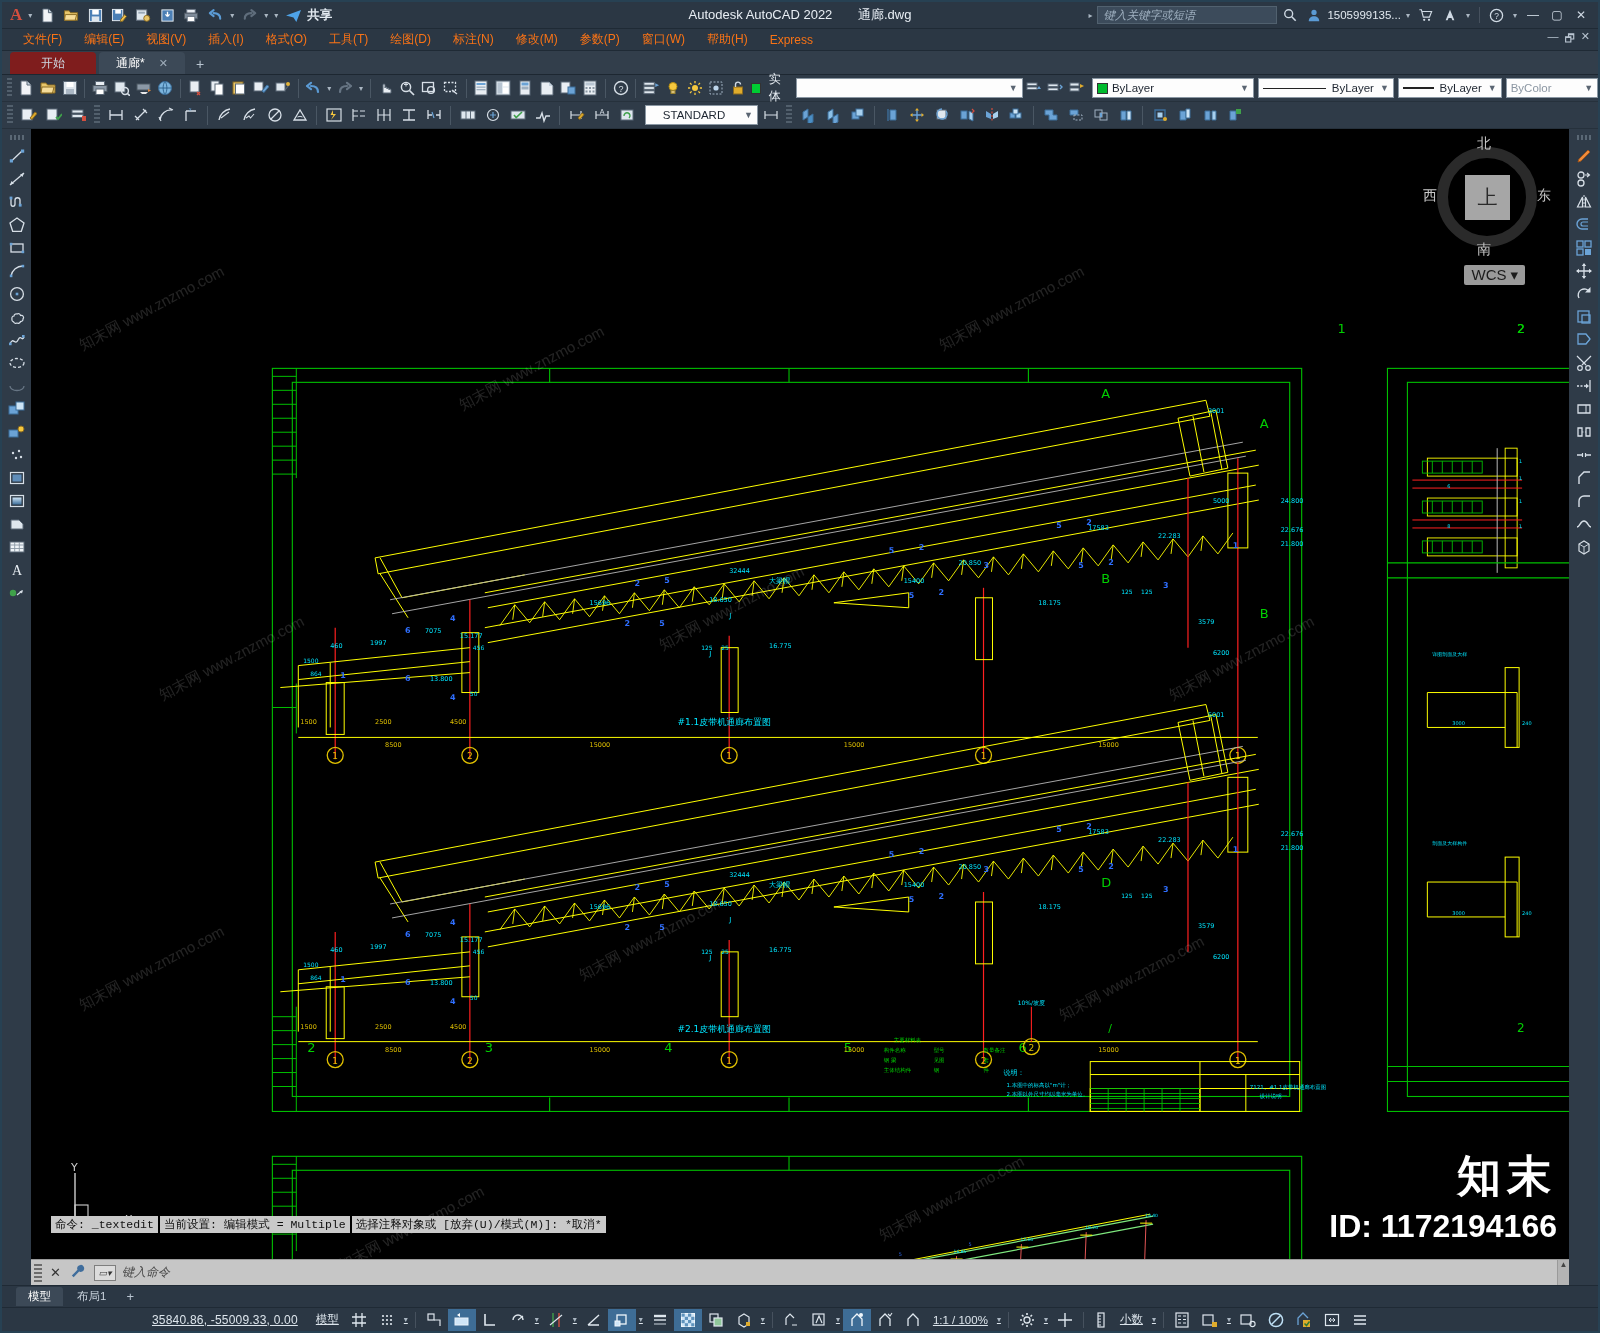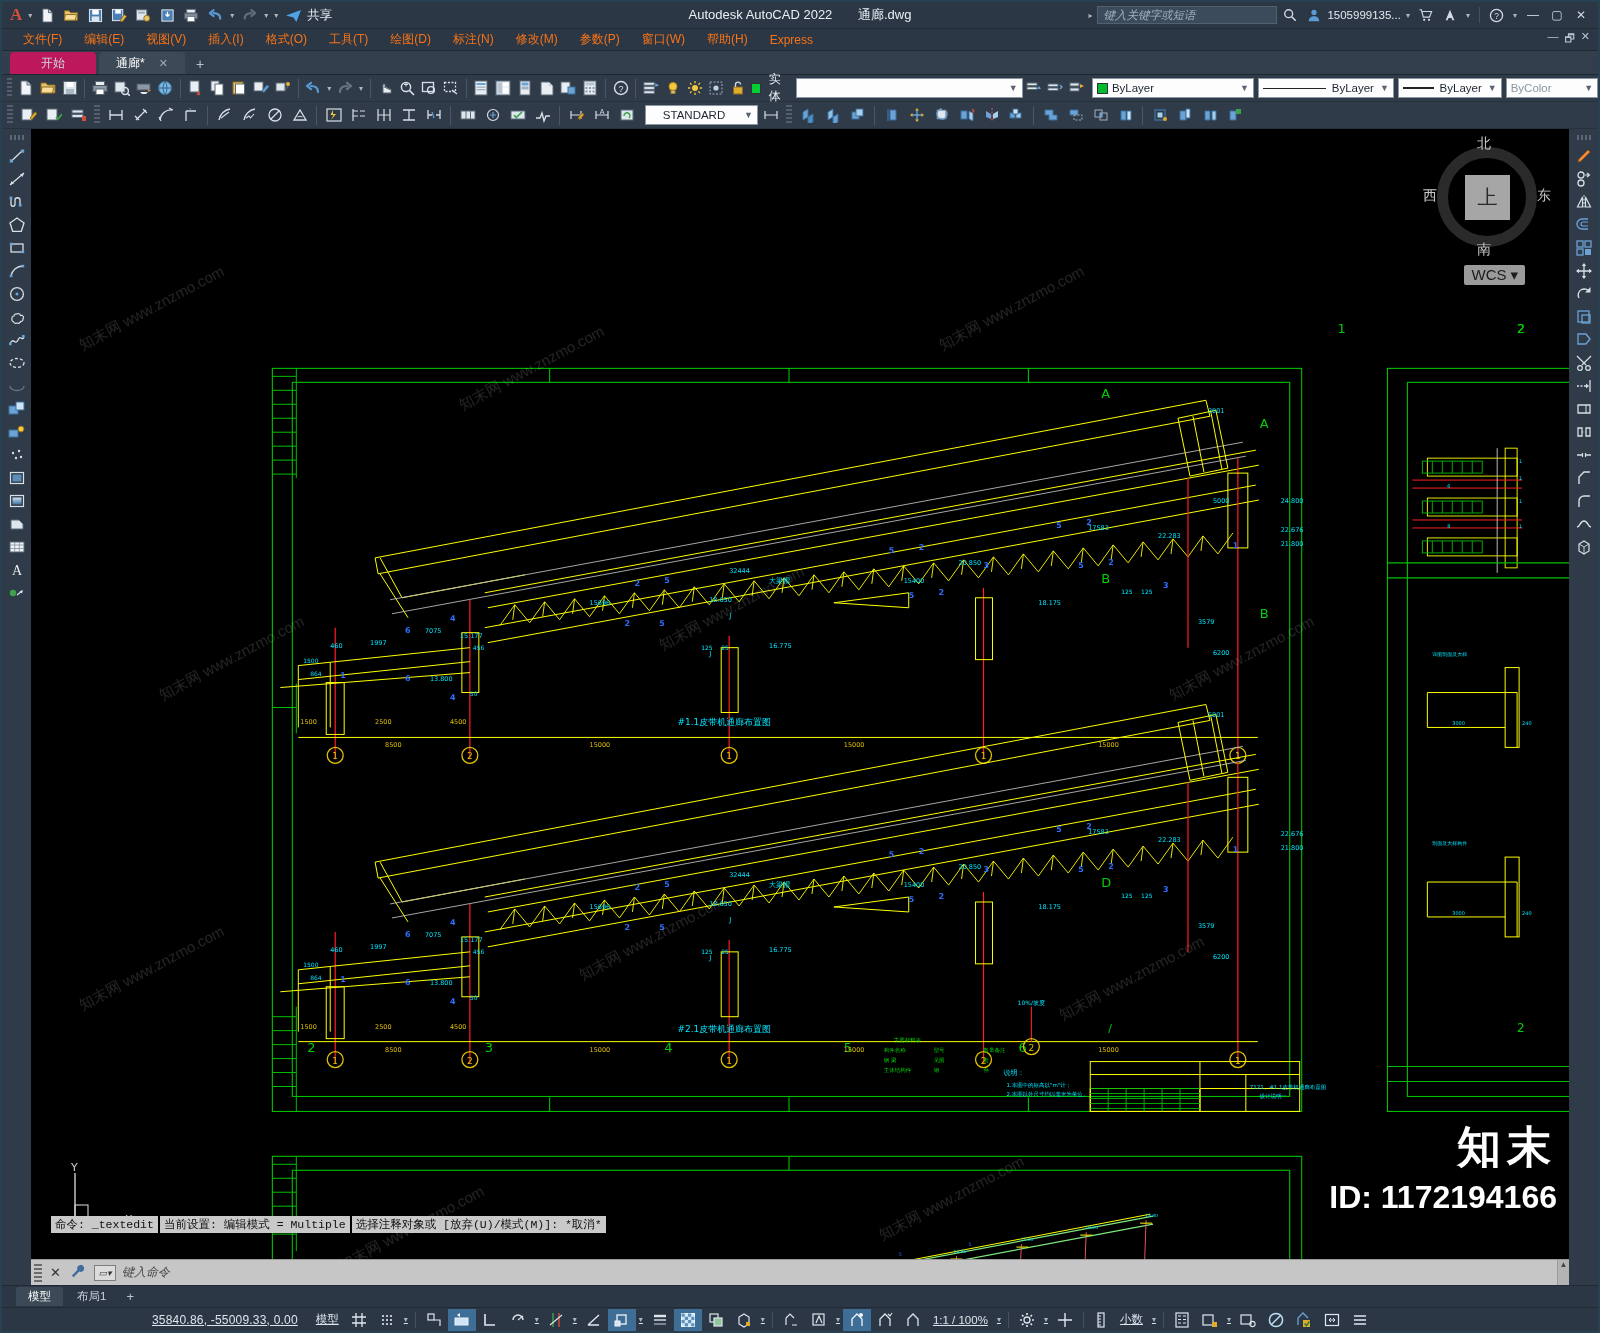--- a/index.html
+++ b/index.html
@@ -13,21 +13,21 @@
         background:#27333f; border:2px solid #2d9cdb22; }
 
   
   .titlebar{ height:27px; background:#2b3744; display:flex; align-items:center;
              border-bottom:1px solid #1f2a35; position:relative;}
   .qa-logo{ color:#d24f3f; font-weight:bold; font-size:17px; padding:0 3px 0 8px;
             font-family:"Liberation Serif", serif;}
   .tb-ic{ width:22px;height:21px; display:flex;align-items:center;justify-content:center;
           margin:0 1px; border-radius:2px;}
   .tb-sep{ width:1px;height:16px;background:#46515e;margin:0 4px;}
-  .share{ display:flex;align-items:center;gap:3px;font-size:12.5px;color:#e3eaf1;margin-left:2px;}
+  .share{ display:flex;align-items:center;gap:3px;font-size:12.5px;color:#e3eaf1;margin-left:2px;font-weight:bold;}
   .doctitle{ position:absolute; left:0; right:0; text-align:center; font-size:13px;
              color:#e8eef4; pointer-events:none;}
   .doctitle .fn{ margin-left:22px;}
   .tb-right{ margin-left:auto; display:flex; align-items:center; gap:2px; padding-right:6px;}
   .searchbox{ width:180px;height:18px;background:#3c4b5b;border:1px solid #51616f;
               display:flex;align-items:center;padding:0 5px;color:#9fb0c0;font-size:11.5px;
               font-style:italic;}
   .acct{ font-size:11.5px;color:#e2e9f0; max-width:92px; overflow:hidden; white-space:nowrap;}
   .wbtn{ width:22px;height:20px;display:flex;align-items:center;justify-content:center;
          font-size:12px;color:#cfd9e3;}
@@ -35,21 +35,21 @@
   
   .menubar{ height:22px;background:#2b3744;display:flex;align-items:center;
             padding-left:10px; border-bottom:1px solid #1f2a35; position:relative;}
   .menubar span.mi{ padding:2px 11px; font-size:12px; color:#f97316; }
   .mwin{ position:absolute;right:8px;display:flex;gap:6px;color:#b9c5d1;font-size:11px;}
 
   
   .tabbar{ height:24px; background:#323e4b; display:flex; align-items:flex-end;
            border-bottom:1px solid #1d2731; padding-left:8px;}
   .ftab{ height:22px; min-width:86px; padding:0 14px; display:flex;align-items:center;
-         justify-content:center; font-size:12px; background:#be185d; color:#cdd7e1;
+         justify-content:center; font-size:12px; background:#7f1d1d; color:#cdd7e1;
          border-radius:4px 4px 0 0; margin-right:3px;}
   .ftab.active{ background:#3c4957; color:#ffffff; }
   .ftab .x{ margin-left:14px; font-size:11px; color:#9fadba;}
   .ftab-add{ width:24px;height:20px;display:flex;align-items:center;justify-content:center;
              font-size:14px;color:#b9c5d1;}
 
   
   .toolrow{ height:27px; background:#2f3b48; display:flex; align-items:center;
             border-bottom:1px solid #26313c; padding-left:2px;}
   .grip{ width:6px;height:20px; background:
@@ -123,21 +123,21 @@
   .coords{ padding:0 12px 0 150px; font-size:12px; letter-spacing:.2px;}
   .sb{ padding:0 6px; height:22px; display:flex;align-items:center;justify-content:center;}
   .sb.on{ background:#3e6d96; }
   .caret{ font-size:8px;color:#aab6c2;padding:0 3px;}
   .sbsep{ width:1px;height:16px;background:#46515e;margin:0 4px;}
 
   
   .wm{ position:absolute; color:rgba(255,255,255,.14); font-size:15px;
        transform:rotate(-28deg); pointer-events:none; white-space:nowrap;
        font-family:"Liberation Sans",sans-serif;}
-  .bigwm{ position:absolute; right:12px; bottom:69px; text-align:right; pointer-events:none;}
+  .bigwm{ position:absolute; right:12px; bottom:40px; text-align:right; pointer-events:none;}
   .bigwm .zm{ color:#fff; font-size:44px; font-weight:bold; letter-spacing:6px;
               font-family:"DejaVu Sans",sans-serif;}
   .bigwm .idn{ color:#fff; font-size:32px; font-weight:bold; margin-top:2px;}
 </style>
 </head>
 <body>
 
 <div class="app">
 
   <div class="titlebar">

